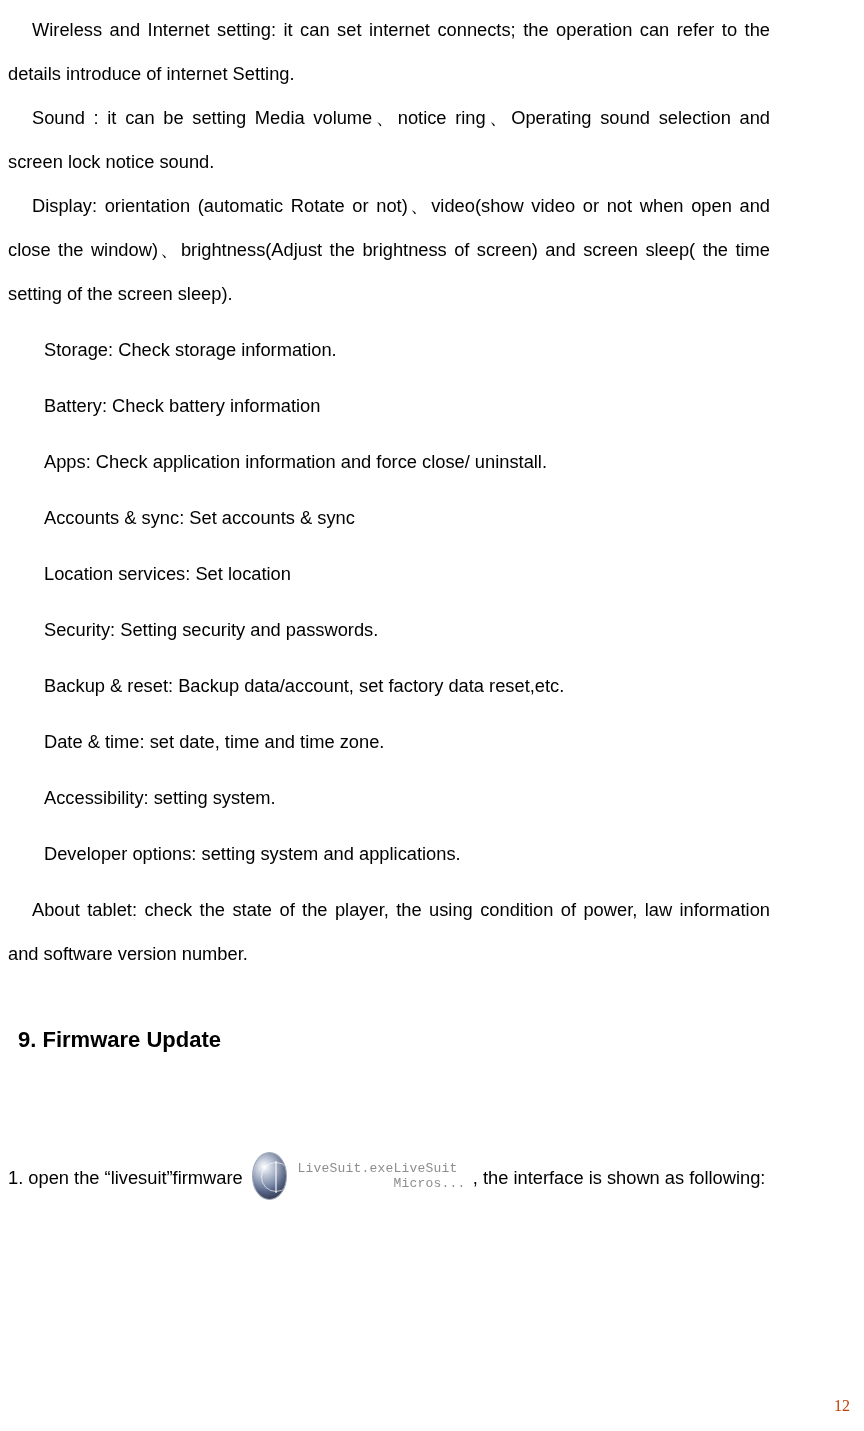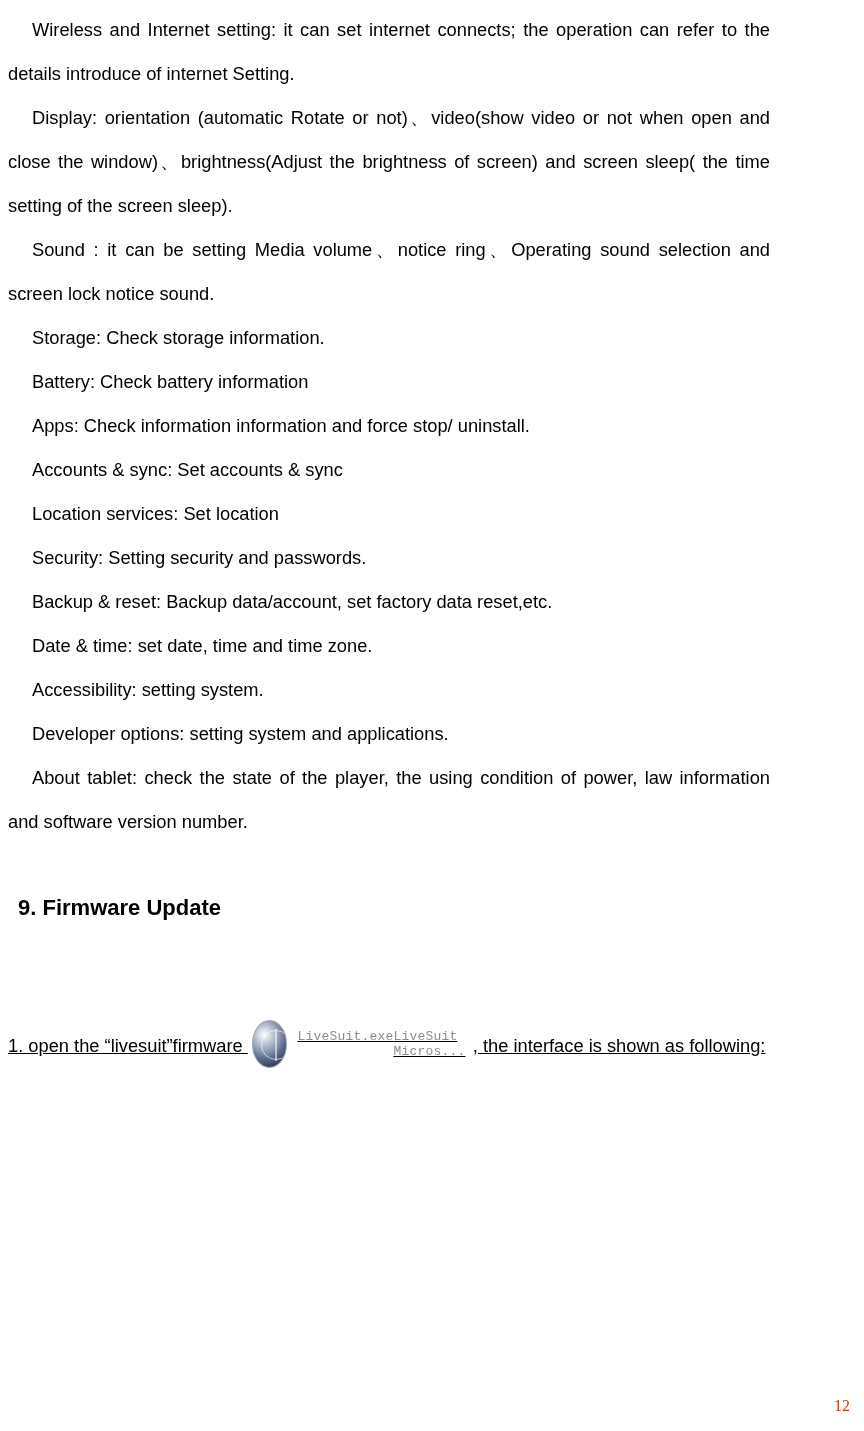--- a/index.html
+++ b/index.html
@@ -26,41 +26,40 @@
     .para {
       margin: 0;
       padding: 0 14px 0 8px;
       text-indent: 24px;
       line-height: 44px;
       text-align: justify;
       text-justify: inter-word;
       font-weight: 400;
     }
     .para-short {
-      margin: 0;
+      margin: 12px;
       padding: 0 2px 0 8px;
       text-indent: 24px;
       line-height: 44px;
       font-weight: 400;
     }
     .heading {
       margin: 0;
       padding: 0 14px 0 18px;
       font-weight: 700;
       font-size: 22px;
       line-height: 44px;
     }
     .spacer-before-heading { height: 42px; }
     .spacer-after-heading { height: 88px; }
     .firmware-row {
       display: flex;
       align-items: flex-end;
       padding: 0 14px 0 8px;
       line-height: 44px;
-      text-decoration: underline;
     }
     .firmware-row .pre { white-space: pre; }
     .icon-holder {
       display: inline-flex;
       align-items: center;
       width: 225px;
       height: 52px;
       border: 0;
       vertical-align: bottom;
       margin: 0 0 -2px 0;
@@ -113,25 +112,25 @@
       font-size: 16px;
       color: #c2410c;
     }
   </style>
 </head>
 <body>
 
 <div class="content">
 
   <p class="para">Wireless and Internet setting: it can set internet connects; the operation can refer to the details introduce of internet Setting.</p>
+  <p class="para">Sound : it can be setting Media volume、notice ring、Operating sound selection and screen lock notice sound.</p>
   <p class="para">Display: orientation (automatic Rotate or not)、video(show video or not when open and close the window)、brightness(Adjust the brightness of screen) and screen sleep( the time setting of the screen sleep).</p>
-  <p class="para">Sound : it can be setting Media volume、notice ring、Operating sound selection and screen lock notice sound.</p>
   <p class="para-short">Storage: Check storage information.</p>
   <p class="para-short">Battery: Check battery information</p>
-  <p class="para-short">Apps: Check information information and force stop/ uninstall.</p>
+  <p class="para-short">Apps: Check application information and force close/ uninstall.</p>
   <p class="para-short">Accounts &amp; sync: Set accounts &amp; sync</p>
   <p class="para-short">Location services: Set location</p>
   <p class="para-short">Security: Setting security and passwords.</p>
   <p class="para-short">Backup &amp; reset: Backup data/account, set factory data reset,etc.</p>
   <p class="para-short">Date &amp; time: set date, time and time zone.</p>
   <p class="para-short">Accessibility: setting system.</p>
   <p class="para-short">Developer options: setting system and applications.</p>
   <p class="para">About tablet: check the state of the player, the using condition of power, law information and software version number.</p>
 
   <div class="spacer-before-heading"></div>

